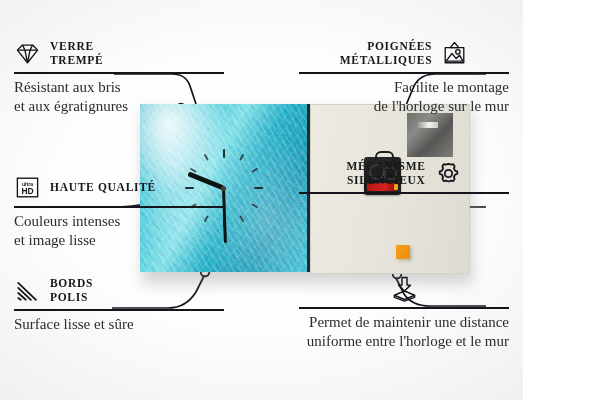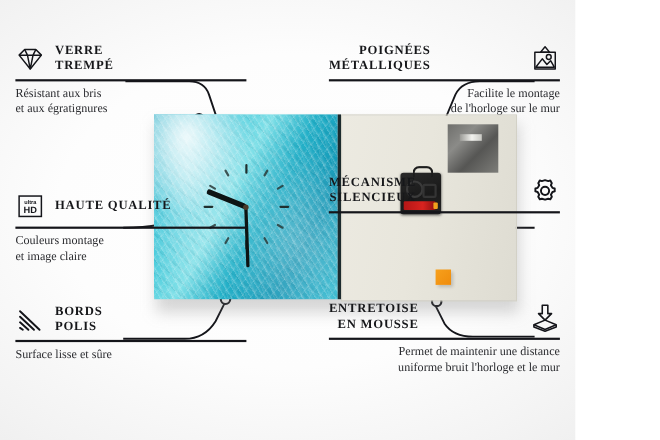--- a/index.html
+++ b/index.html
@@ -59,24 +59,24 @@
   .mech .gear1{position:absolute;left:5px;top:7px;width:12px;height:12px;border:2px solid #3b3b3b;border-radius:50%;}
   .mech .gear2{position:absolute;left:20px;top:10px;width:9px;height:9px;border:2px solid #343434;border-radius:2px;}
   .foam{position:absolute;left:85px;top:140px;width:14px;height:14px;
     background:linear-gradient(135deg,#f7a01c 0%,#ef8c0c 100%);box-shadow:2px 2px 3px rgba(0,0,0,.18);}
 
   
   .callout{position:absolute;width:210px;}
   .callout.left{left:14px;text-align:left;}
   .callout.right{right:14px;text-align:right;}
   .co-head{display:flex;align-items:center;gap:9px;}
-  .callout.right .co-head{justify-content:space-between;}
+  .callout.right .co-head{justify-content:center;}
   .co-title{font-size:11.5px;font-weight:700;letter-spacing:.7px;color:#16171a;line-height:1.18;text-transform:uppercase;}
   .co-rule{height:1.6px;background:#14151a;margin:5px 0 4px;}
-  .co-sub{font-size:11px;color:#2b2c30;line-height:1.3;}
+  .co-sub{font-size:15px;color:#2b2c30;line-height:1.3;}
   .ico{flex:0 0 auto;width:27px;height:27px;display:block;}
 
   svg.conn{position:absolute;left:0;top:0;width:600px;height:400px;pointer-events:none;}
 </style>
 </head>
 <body>
 
 <div class="stage">
 
   <svg class="conn" viewBox="0 0 600 400">
@@ -184,22 +184,22 @@
         <rect x="4" y="5" width="24" height="22" fill="none" stroke="#14151a" stroke-width="1.6"></rect>
         <text x="16" y="14" font-family="Liberation Sans, sans-serif" font-size="6" font-weight="700" text-anchor="middle" fill="#14151a">ultra</text>
         <text x="16" y="23.5" font-family="Liberation Sans, sans-serif" font-size="10" font-weight="700" text-anchor="middle" fill="#14151a">HD</text>
       </svg>
       <div class="co-title">
         <div>HAUTE QUALITÉ</div>
       </div>
     </div>
     <div class="co-rule"></div>
     <div class="co-sub">
-      <div>Couleurs montage</div>
-      <div>et image claire</div>
+      <div>Couleurs intenses</div>
+      <div>et image lisse</div>
     </div>
   </div>
 
   <div class="callout left" style="top:277px">
     <div class="co-head">
       <svg class="ico" viewBox="0 0 32 32">
         <g stroke="#14151a" stroke-width="2.1" stroke-linecap="round">
           <line x1="5" y1="7" x2="26" y2="27"></line>
           <line x1="5" y1="13" x2="20" y2="27"></line>
           <line x1="5" y1="19" x2="14" y2="27"></line>
@@ -250,32 +250,28 @@
           <path d="M16,4.5 l3.4,1 l2.3,-0.6 l1.6,2.8 l-1,2.2 l1.7,2.9 l2.4,0.6 l0,3.2 l-2.4,0.6 l-1.7,2.9 l1,2.2 l-1.6,2.8 l-2.3,-0.6 l-3.4,1 l-3.4,-1 l-2.3,0.6 l-1.6,-2.8 l1,-2.2 l-1.7,-2.9 l-2.4,-0.6 l0,-3.2 l2.4,-0.6 l1.7,-2.9 l-1,-2.2 l1.6,-2.8 l2.3,0.6 Z"></path>
           <circle cx="16" cy="16" r="4.4"></circle>
         </g>
       </svg>
     </div>
     <div class="co-rule"></div>
   </div>
 
   <div class="callout right" style="top:275px">
     <div class="co-head">
-      <div class="co-title">
-        <div>ENTRETOISE</div>
-        <div>EN MOUSSE</div>
-      </div>
       <svg class="ico" viewBox="0 0 32 32">
         <g fill="none" stroke="#14151a" stroke-width="1.7" stroke-linejoin="round">
           <path d="M13,3 L19,3 L19,12 L23,12 L16,19 L9,12 L13,12 Z"></path>
           <path d="M16,19 L28,24 L16,29 L4,24 Z"></path>
           <path d="M4,24 L4,26.5 L16,31 L28,26.5 L28,24"></path>
         </g>
       </svg>
     </div>
     <div class="co-rule"></div>
     <div class="co-sub">
       <div>Permet de maintenir une distance</div>
-      <div>uniforme bruit l'horloge et le mur</div>
+      <div>uniforme entre l'horloge et le mur</div>
     </div>
   </div>
 
 </div>
 
 </body></html>

